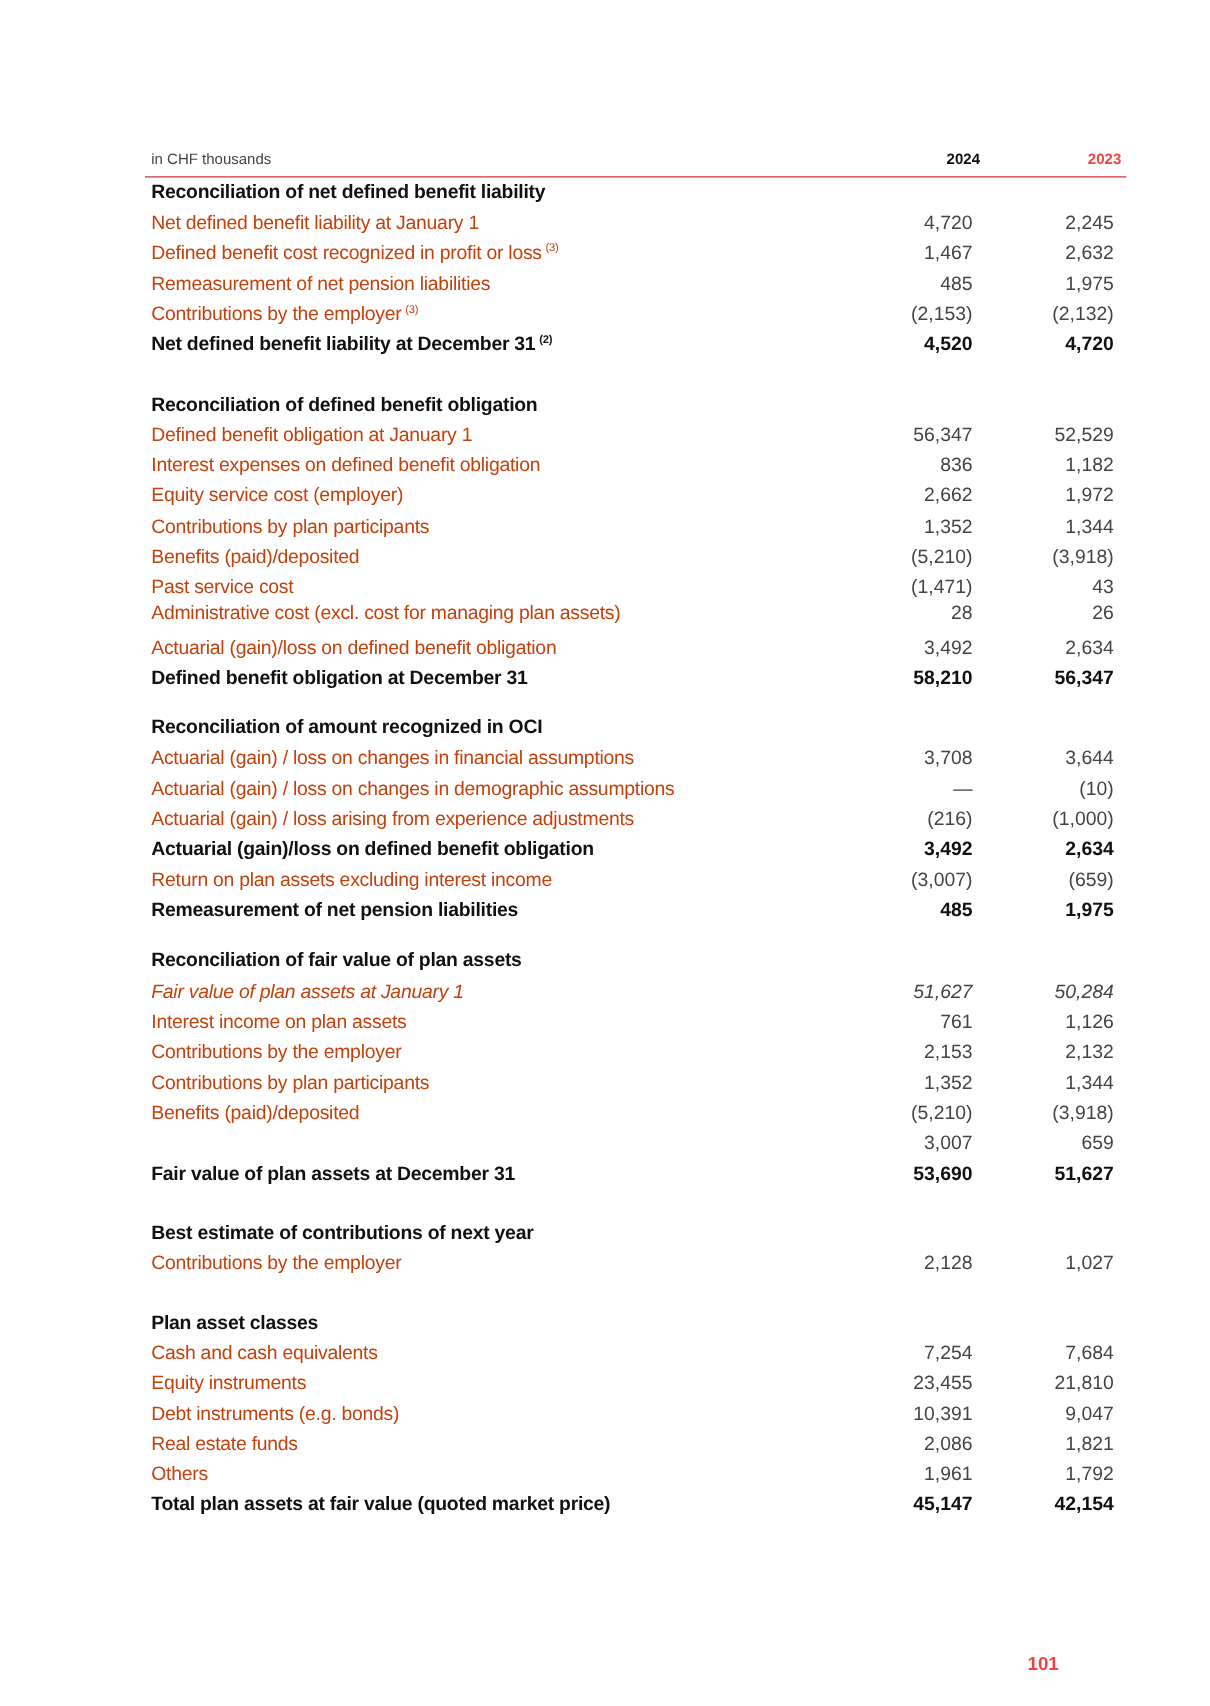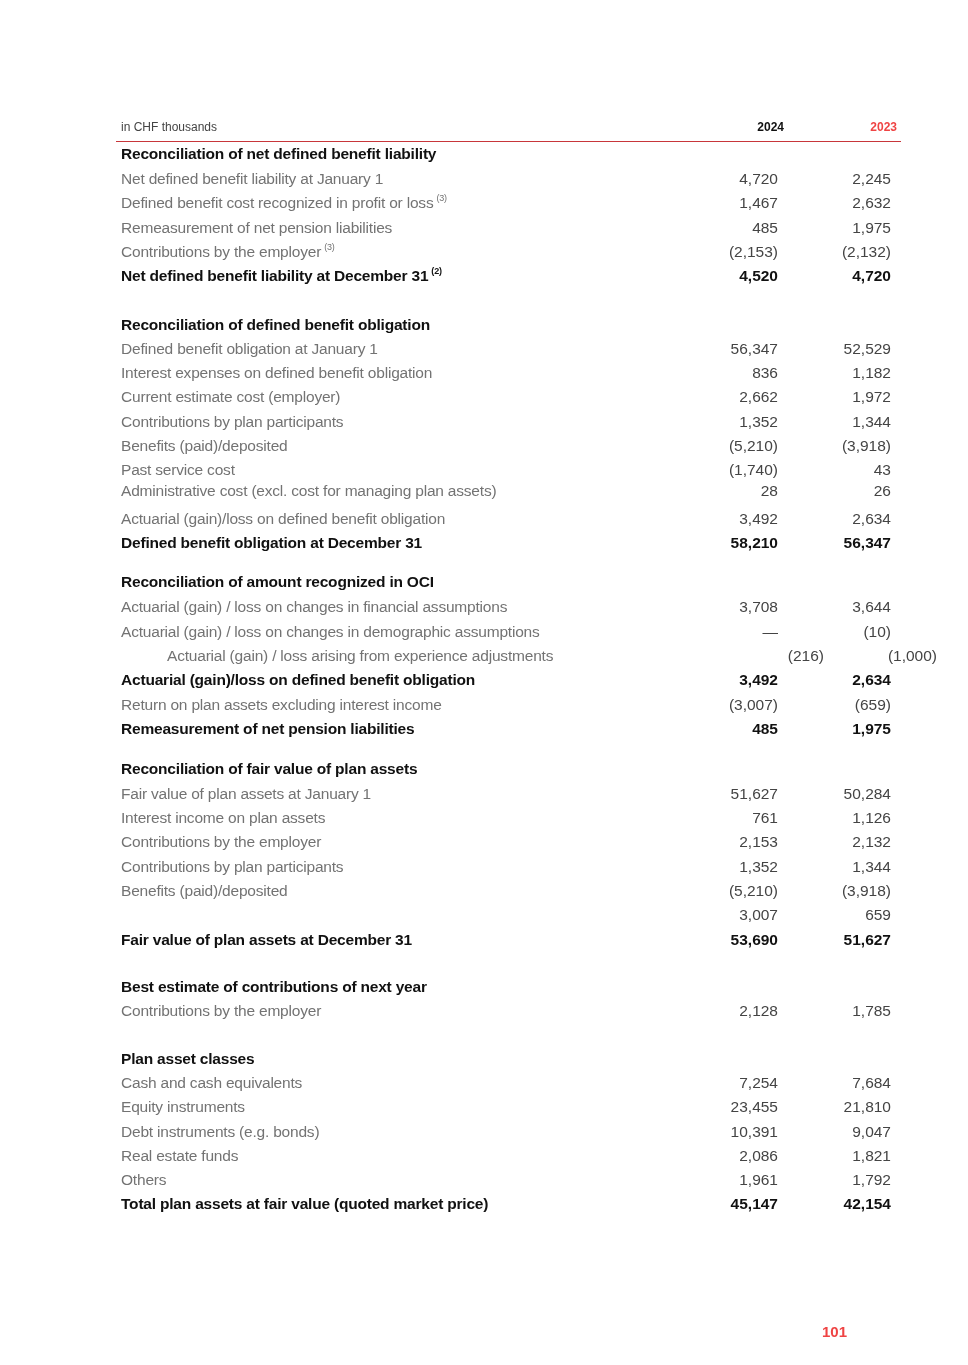--- a/index.html
+++ b/index.html
@@ -1,19 +1,19 @@
 <!DOCTYPE html>
 <html><head>
 <meta charset="utf-8">
 <style>
   html, body { margin:0; padding:0; background:#ffffff; }
   body { width:968px; height:1365px; position:relative; overflow:hidden;
          font-family:"Liberation Sans", sans-serif; color:#1a1a1a; }
   .row { position:absolute; left:121px; width:770px; height:22px; font-size:15.5px; line-height:22px; }
-  .row .label { position:absolute; left:0; top:0; white-space:nowrap; color:#737373; font-weight:300; letter-spacing:-0.2px; }
+  .row .label { position:absolute; left:0; top:0; white-space:nowrap; color:#c2410c; font-weight:300; letter-spacing:-0.2px; }
   .row .v24 { position:absolute; right:113px; top:0; text-align:right; color:#444; }
   .row .v23 { position:absolute; right:0; top:0; text-align:right; color:#444; }
   .row.bold .label, .row.bold .v24, .row.bold .v23 { font-weight:bold; color:#111; }
   .row.section .label { font-weight:bold; color:#111; }
   sup { font-size:9px; vertical-align:top; position:relative; top:-5px; margin-left:3px; }
   .header { position:absolute; left:121px; top:116px; width:780px; height:22px; font-size:12px; line-height:22px; }
   .header .unit { position:absolute; left:0; color:#444; }
   .header .y24 { position:absolute; right:117px; font-weight:bold; color:#111;text-align:center; }
   .header .y23 { position:absolute; right:4px; font-weight:bold; color:#ef4444; }
   .rule { position:absolute; left:116px; top:141px; width:785px; height:1px; background:#c8363a; }
@@ -65,37 +65,37 @@
       <span class="label"><span>Defined benefit obligation at January 1</span></span>
       <span class="v24">56,347</span>
       <span class="v23">52,529</span>
     </div>
     <div class="row" style="top: 362px;">
       <span class="label"><span>Interest expenses on defined benefit obligation</span></span>
       <span class="v24">836</span>
       <span class="v23">1,182</span>
     </div>
     <div class="row" style="top: 386px;">
-      <span class="label"><span>Current estimate cost (employer)</span></span>
+      <span class="label"><span>Equity service cost (employer)</span></span>
       <span class="v24">2,662</span>
       <span class="v23">1,972</span>
     </div>
     <div class="row" style="top: 411px;">
       <span class="label"><span>Contributions by plan participants</span></span>
       <span class="v24">1,352</span>
       <span class="v23">1,344</span>
     </div>
     <div class="row" style="top: 435px;">
       <span class="label"><span>Benefits (paid)/deposited</span></span>
       <span class="v24">(5,210)</span>
       <span class="v23">(3,918)</span>
     </div>
     <div class="row" style="top: 459px;">
       <span class="label"><span>Past service cost</span></span>
-      <span class="v24">(1,740)</span>
+      <span class="v24">(1,471)</span>
       <span class="v23">43</span>
     </div>
     <div class="row" style="top: 480px;">
       <span class="label"><span>Administrative cost (excl. cost for managing plan assets)</span></span>
       <span class="v24">28</span>
       <span class="v23">26</span>
     </div>
     <div class="row" style="top: 508px;">
       <span class="label"><span>Actuarial (gain)/loss on defined benefit obligation</span></span>
       <span class="v24">3,492</span>
@@ -112,21 +112,21 @@
     <div class="row" style="top: 596px;">
       <span class="label"><span>Actuarial (gain) / loss on changes in financial assumptions</span></span>
       <span class="v24">3,708</span>
       <span class="v23">3,644</span>
     </div>
     <div class="row" style="top: 621px;">
       <span class="label"><span>Actuarial (gain) / loss on changes in demographic assumptions</span></span>
       <span class="v24">—</span>
       <span class="v23">(10)</span>
     </div>
-    <div class="row" style="top: 645px; margin-left: 46px;">
+    <div class="row" style="top: 645px;">
       <span class="label"><span>Actuarial (gain) / loss arising from experience adjustments</span></span>
       <span class="v24">(216)</span>
       <span class="v23">(1,000)</span>
     </div>
     <div class="row bold" style="top: 669px;">
       <span class="label"><span>Actuarial (gain)/loss on defined benefit obligation</span></span>
       <span class="v24">3,492</span>
       <span class="v23">2,634</span>
     </div>
     <div class="row" style="top: 694px;">
@@ -135,21 +135,21 @@
       <span class="v23">(659)</span>
     </div>
     <div class="row bold" style="top: 718px;">
       <span class="label"><span>Remeasurement of net pension liabilities</span></span>
       <span class="v24">485</span>
       <span class="v23">1,975</span>
     </div>
     <div class="row section" style="top: 758px;">
       <span class="label">Reconciliation of fair value of plan assets</span>
     </div>
-    <div class="row" style="top: 783px;">
+    <div class="row" style="top: 783px; font-style: italic;">
       <span class="label"><span>Fair value of plan assets at January 1</span></span>
       <span class="v24">51,627</span>
       <span class="v23">50,284</span>
     </div>
     <div class="row" style="top: 807px;">
       <span class="label"><span>Interest income on plan assets</span></span>
       <span class="v24">761</span>
       <span class="v23">1,126</span>
     </div>
     <div class="row" style="top: 831px;">
@@ -175,21 +175,21 @@
       <span class="label"><span>Fair value of plan assets at December 31</span></span>
       <span class="v24">53,690</span>
       <span class="v23">51,627</span>
     </div>
     <div class="row section" style="top: 976px;">
       <span class="label">Best estimate of contributions of next year</span>
     </div>
     <div class="row" style="top: 1000px;">
       <span class="label"><span>Contributions by the employer</span></span>
       <span class="v24">2,128</span>
-      <span class="v23">1,785</span>
+      <span class="v23">1,027</span>
     </div>
     <div class="row section" style="top: 1048px;">
       <span class="label">Plan asset classes</span>
     </div>
     <div class="row" style="top: 1072px;">
       <span class="label"><span>Cash and cash equivalents</span></span>
       <span class="v24">7,254</span>
       <span class="v23">7,684</span>
     </div>
     <div class="row" style="top: 1096px;">

